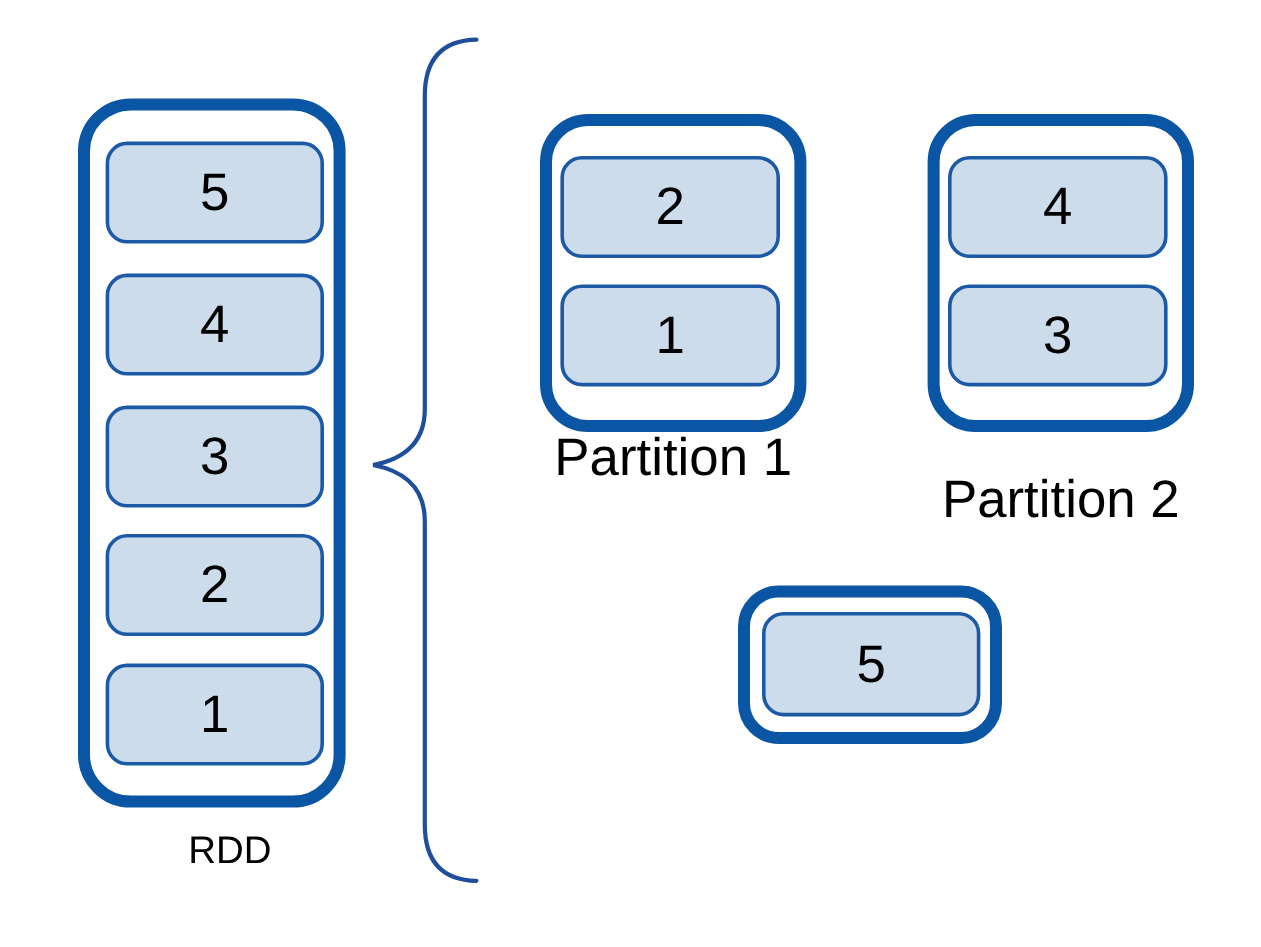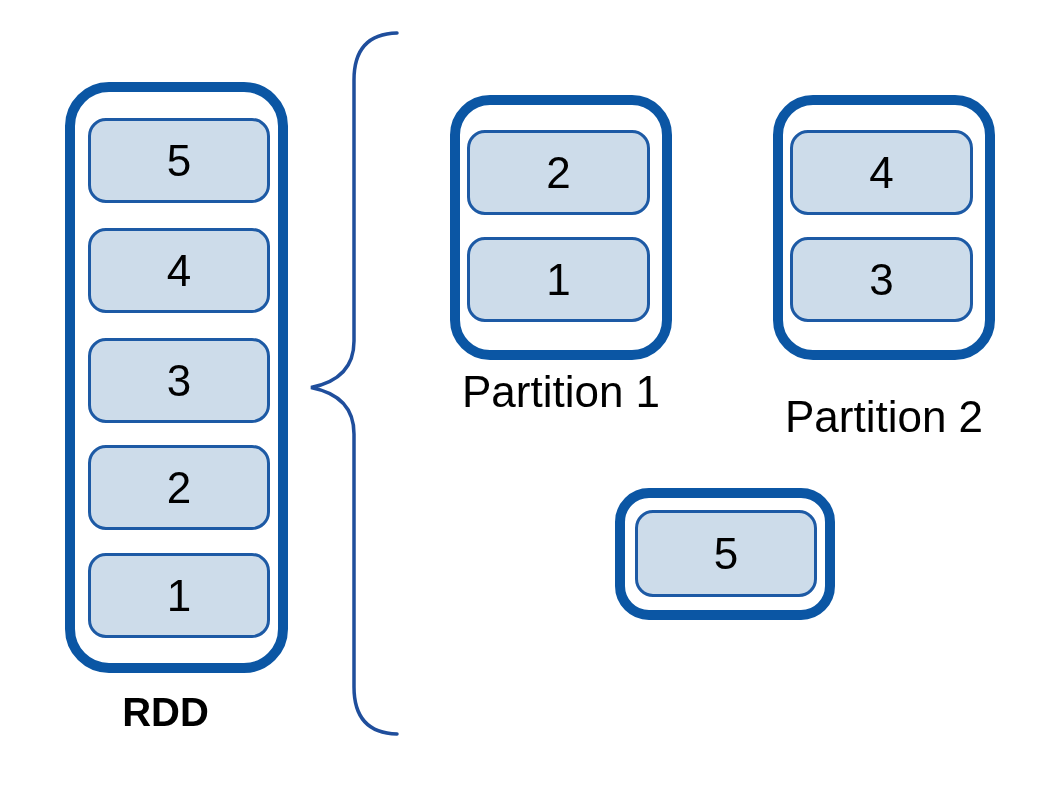--- a/index.html
+++ b/index.html
@@ -58,24 +58,24 @@
   .p1 .item.i1,.p2 .item.i1{top:132px;}
   .p3 .item.i0{left:10px;top:12px;width:182px;height:87px;}
   .caption{
     position:absolute;
     text-align:center;
     font-size:44px;
     line-height:1;
     color:var(--text);
     white-space:nowrap;
   }
-  .caption.cap-p1{left:439px;top:370px;width:244px;}
+  .caption.cap-p1{left:439px;top:360px;width:244px;}
   .caption.cap-p2{left:762px;top:372px;width:244px;margin-top:23px;}
   .caption.cap-p3{left:605px;top:636px;width:240px;}
-  .caption.cap-rdd{left:54px;top:692px;width:223px;font-size:40px;font-weight:700;}
+  .caption.cap-rdd{left:80px;top:692px;width:223px;font-size:32px;font-weight:400;}
 </style>
 </head>
 <body>
 
 <div class="stage">
 
   <svg class="brace-svg" viewBox="0 0 1051 789" xmlns="http://www.w3.org/2000/svg" aria-hidden="true">
     <path d="M 397 33 Q 354 34 354 80 L 354 341 Q 354 379 311 387.5 Q 354 396 354 434 L 354 687 Q 354 733 397 734"></path>
   </svg>
 

